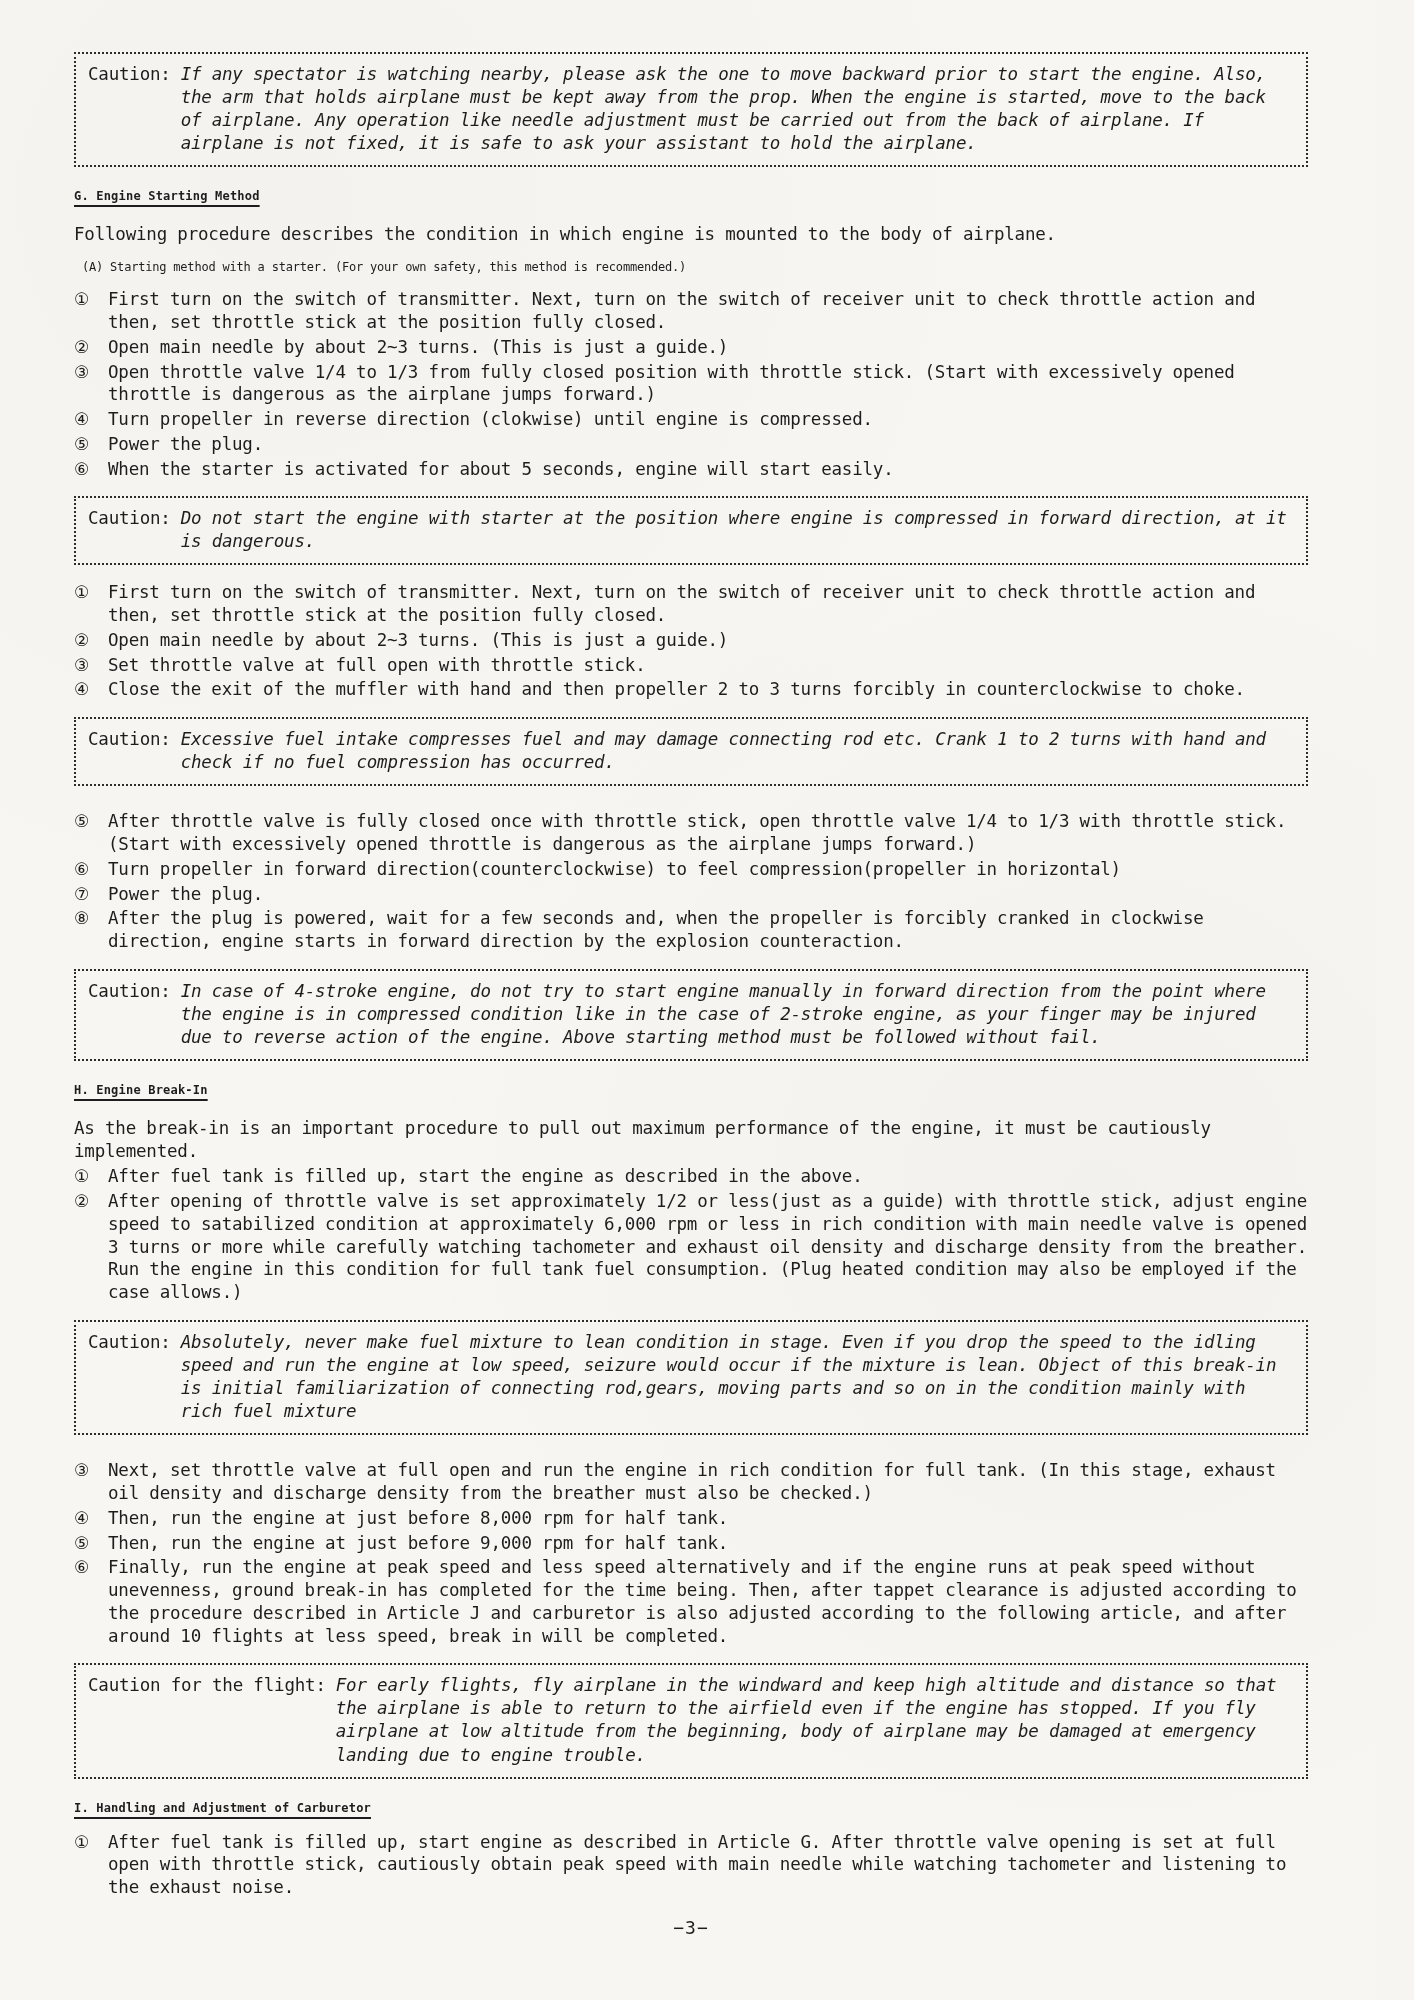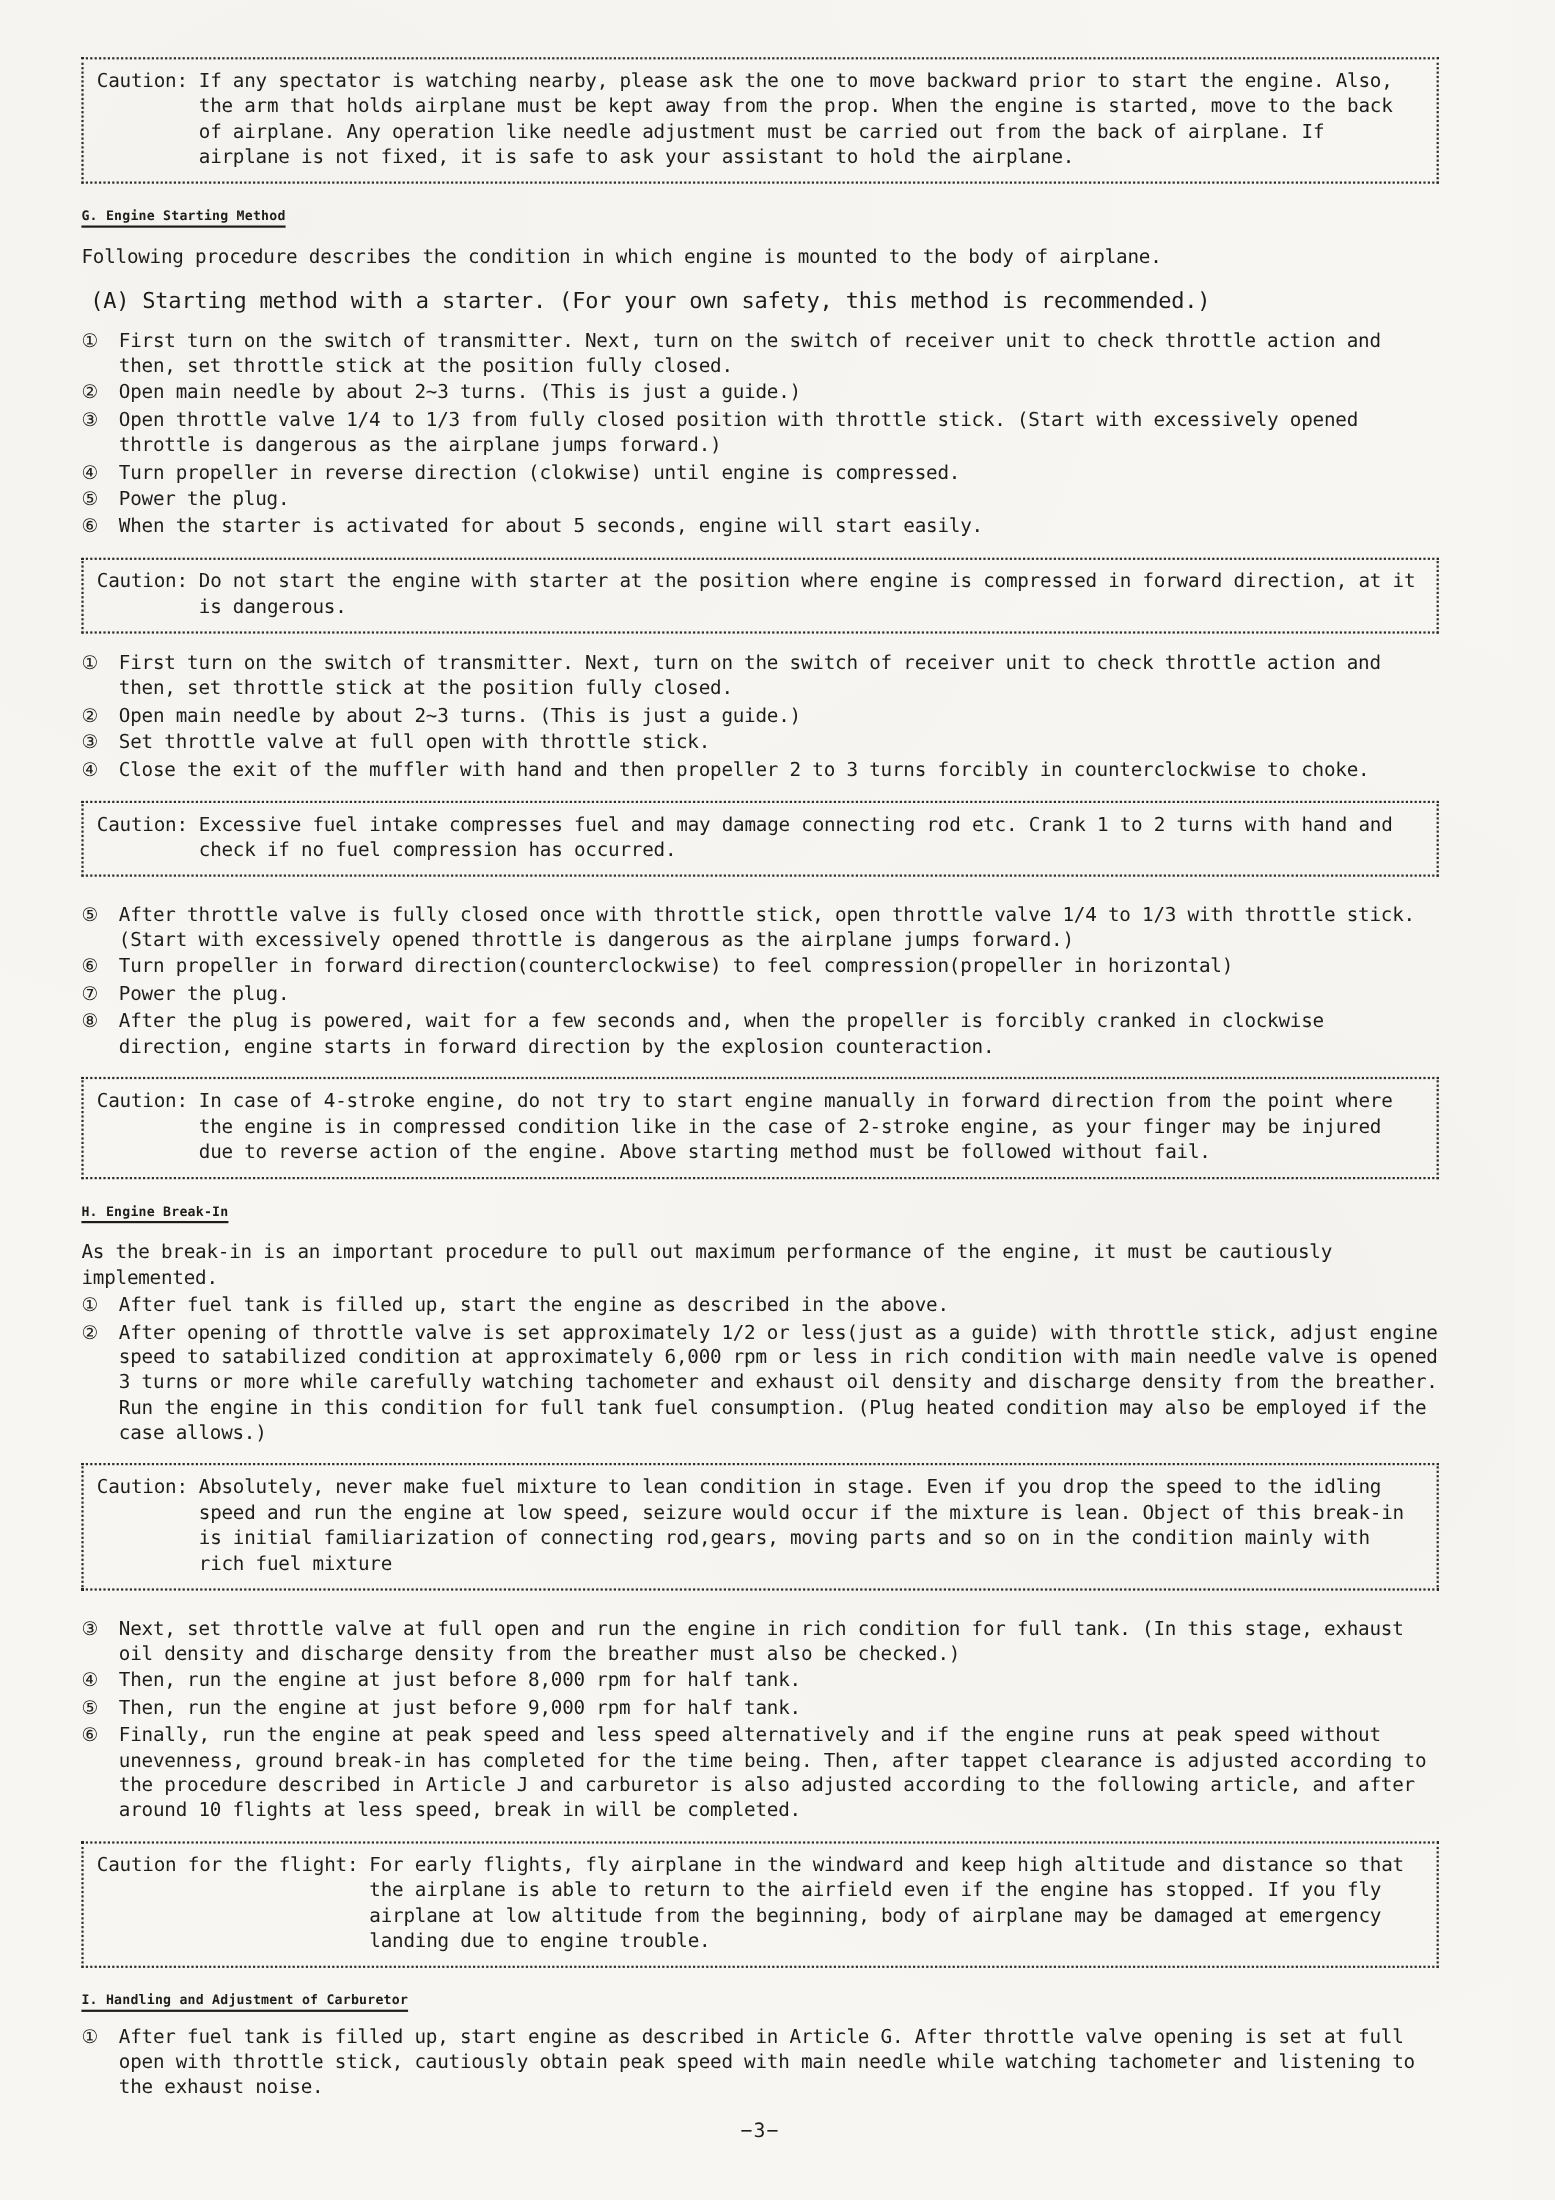--- a/index.html
+++ b/index.html
@@ -24,39 +24,39 @@
     border:2px dotted #2c2c2c;
     padding:9px 12px 10px 12px;
     display:flex;
     gap:10px;
     font-size:17.5px;
     line-height:1.32;
     letter-spacing:-0.2px;
     margin-bottom:16px;
   }
   .caution .label{white-space:nowrap;flex:0 0 auto;}
-  .caution .ctext{flex:1;}
+  .caution .ctext{flex:1;font-style:italic;}
   .heading{
     display:inline-block;
     font-size:12px;
     font-weight:700;
     letter-spacing:0.2px;
     text-decoration:underline;
     text-decoration-thickness:2px;
     text-underline-offset:5px;
     margin:6px 0 14px 0;
   }
   .para{
     font-size:17.5px;
     line-height:1.32;
     letter-spacing:-0.2px;
     margin:6px 0 14px 0;
   }
   .subtitle{
-    font-size:20px;
+    font-size:12px;
     line-height:1.32;
     letter-spacing:-0.2px;
     margin:14px 0 12px 8px;
   }
   .steps{margin:0 0 10px 0;}
   .step{
     display:flex;
     gap:8px;
     font-size:17.5px;
     line-height:1.3;

